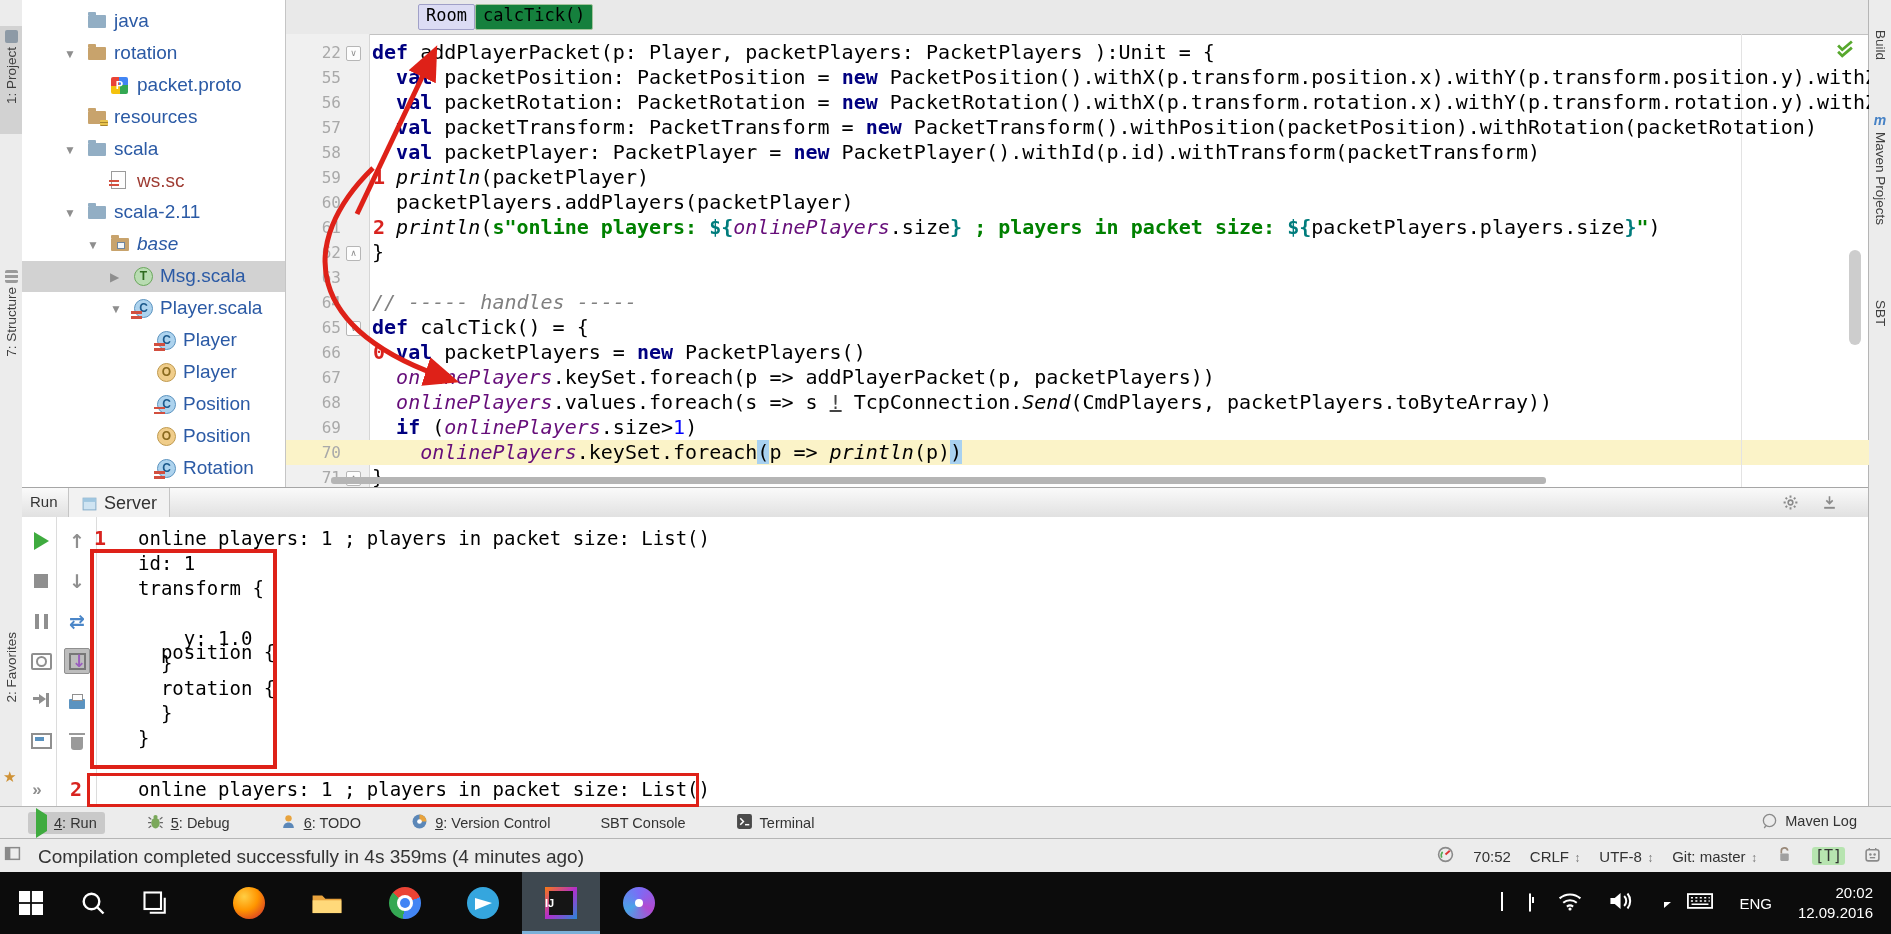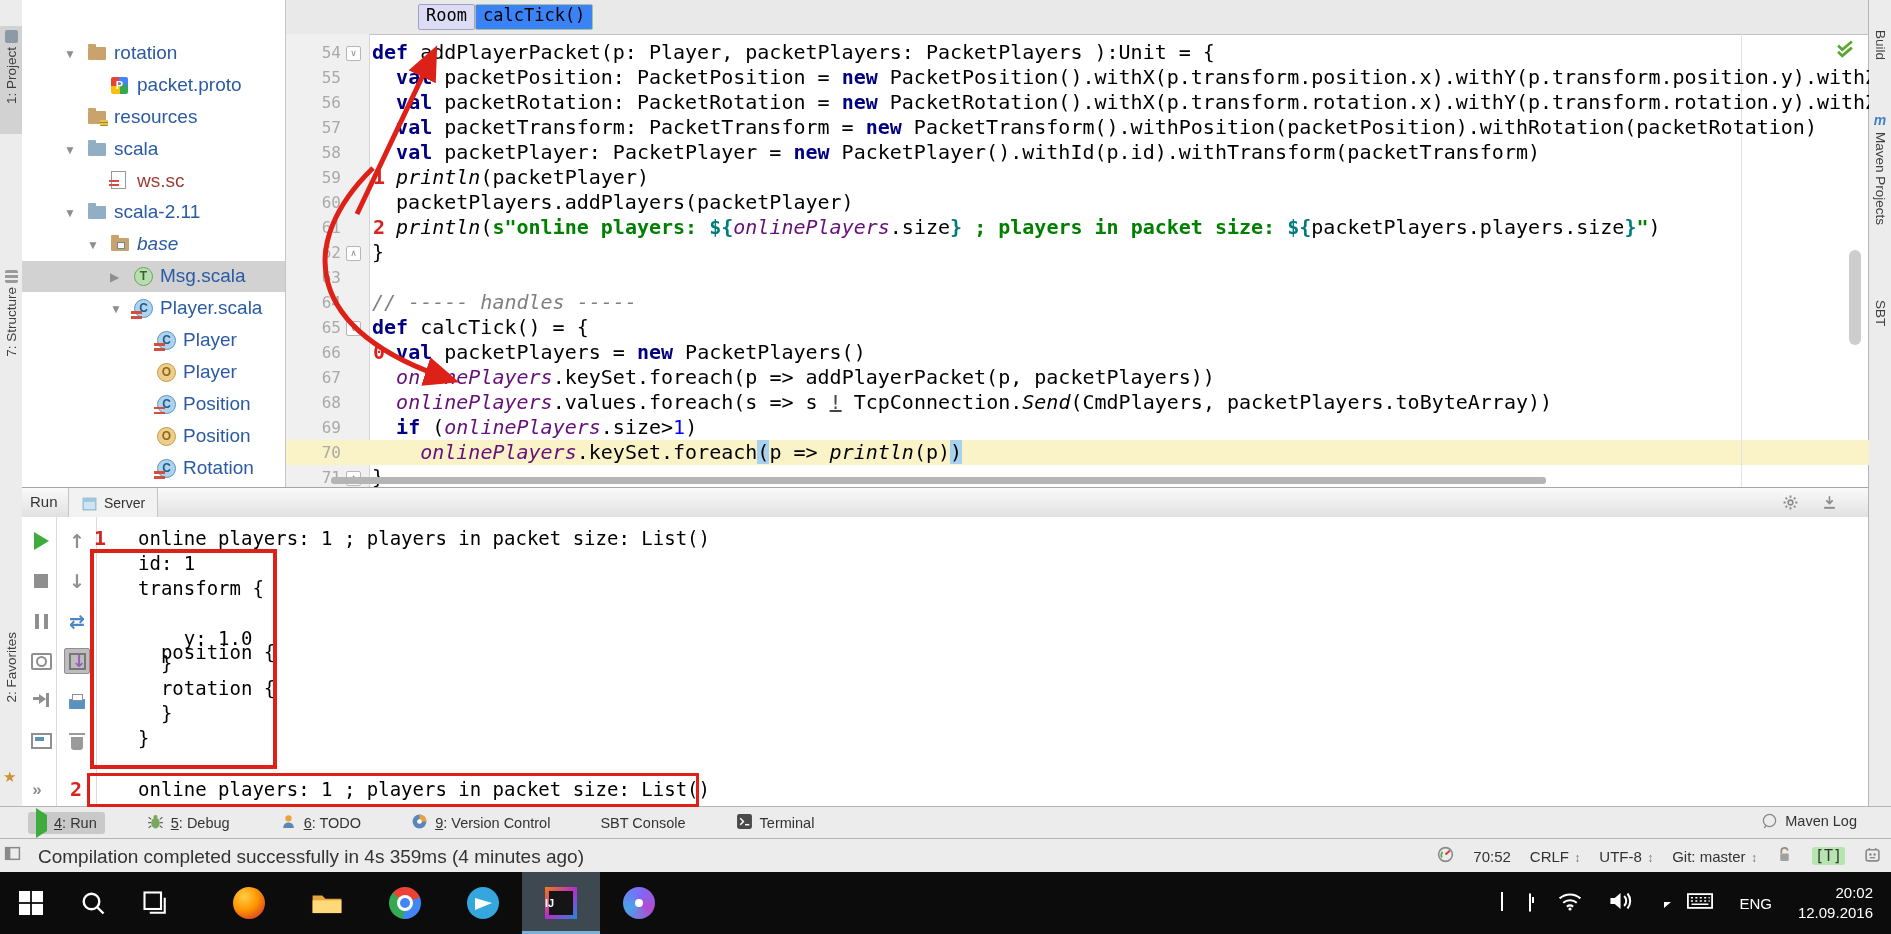--- a/index.html
+++ b/index.html
@@ -39,21 +39,21 @@
   .ball.t{background:#b9dcb2;border:1px solid #6aa85c;color:#2e6b1e;}
   .ball.c{background:#add3ee;border:1px solid #5b93c0;color:#1d5a8c;}
   .ball.c::after{content:"";position:absolute;left:-4px;bottom:-2px;width:11px;height:8px;
        background:repeating-linear-gradient(#d24f3f 0 2.5px,transparent 2.5px 5px);}
   .ball.o{background:#f0cd8a;border:1px solid #c09a4e;color:#8a6a1e;}
   
   #editor{position:absolute;left:285px;top:0;width:1583px;height:487px;background:#fff;overflow:hidden;border-left:1px solid #c5c5c5;}
   #tab-row{position:absolute;left:0;top:0;width:100%;height:34px;background:#e9e9e9;border-bottom:1px solid #c2c2c2;}
   .chip{position:absolute;top:4px;height:24px;line-height:24px;padding:0 7px;font:17px "DejaVu Sans Mono",monospace;color:#000;border-radius:2px;}
   .chip.room{background:#dcdcf4;border:1px solid #a0a0c8;}
-  .chip.calc{background:#3b82f6;border:1px solid #a3c39b;}
+  .chip.calc{background:#15803d;border:1px solid #a3c39b;}
   #gutter-bg{position:absolute;left:0;top:34px;width:83px;height:453px;background:#f0f0f0;border-right:1px solid #d6d6d6;z-index:0;}
   #caret-line{position:absolute;left:0;width:100%;height:25px;background:#fbf3c8;z-index:1;}
   #margin-guide{position:absolute;left:1455px;top:34px;width:1px;height:453px;background:#e3e3e3;z-index:1;}
   .lnum{position:absolute;left:0;width:55px;height:25px;text-align:right;color:#a9a9a9;
         font:16px/25px "DejaVu Sans Mono",monospace;z-index:2;}
   .foldm{position:absolute;left:60px;width:13px;height:13px;border:1px solid #b6b6b6;background:#fdfdfd;border-radius:2px;
          color:#8e8e8e;font:9px/12px "Liberation Sans",sans-serif;text-align:center;z-index:2;}
   .crow{position:absolute;left:86px;height:25px;white-space:pre;font:20px/25px "DejaVu Sans Mono",monospace;color:#000;z-index:2;}
   .tok-kw{color:#000080;font-weight:bold;}
   .tok-str{color:#008000;font-weight:bold;}
@@ -67,21 +67,21 @@
   .red-num{position:absolute;left:87px;height:25px;color:#d8231f;font:bold 20px/25px "DejaVu Sans Mono",monospace;z-index:4;}
   #annot-svg{position:absolute;left:0;top:0;width:1583px;height:487px;z-index:5;pointer-events:none;}
   #editor-check{position:absolute;left:1548px;top:38px;z-index:3;}
   #edit-vscroll{position:absolute;left:1563px;top:250px;width:12px;height:95px;background:#cdcdcd;border-radius:6px;z-index:6;}
   #edit-hscroll{position:absolute;left:45px;top:477px;width:1215px;height:7px;background:#b5b5b5;border-radius:3px;z-index:6;}
   
   #run-header{position:absolute;left:22px;top:487px;width:1846px;height:30px;background:linear-gradient(#fafafa,#e0e0e0);
               border-top:1px solid #a6a6a6;border-bottom:1px solid #c9c9c9;}
   #run-title{position:absolute;left:8px;top:5px;font-size:15px;color:#333;}
   #server-tab{position:absolute;left:46px;top:0;height:30px;display:flex;align-items:center;gap:6px;padding:0 12px;
-              background:#f2f2f2;border-left:1px solid #c5c5c5;border-right:1px solid #c5c5c5;font-size:14px;color:#333;}
+              background:#f2f2f2;border-left:1px solid #c5c5c5;border-right:1px solid #c5c5c5;font-size:18px;color:#333;}
   #run-hicons{position:absolute;right:30px;top:6px;display:flex;gap:22px;}
   #console-area{position:absolute;left:22px;top:517px;width:1846px;height:289px;background:#fff;overflow:hidden;}
   .vsep{position:absolute;top:517px;width:1px;height:289px;background:#dcdcdc;z-index:3;}
   .rt-slot{position:absolute;width:30px;height:30px;display:flex;align-items:center;justify-content:center;z-index:3;}
   .tri-right{width:0;height:0;border-left:15px solid #3fab3f;border-top:9px solid transparent;border-bottom:9px solid transparent;}
   .i-stop{width:14px;height:14px;background:#8f8f8f;}
   .i-pause{width:5px;height:15px;border-left:4px solid #8f8f8f;border-right:4px solid #8f8f8f;}
   .i-cam{width:17px;height:13px;border:2px solid #8f8f8f;border-radius:2px;position:relative;}
   .i-cam::after{content:"";position:absolute;left:3px;top:1px;width:7px;height:7px;border:2px solid #8f8f8f;border-radius:50%;}
   .i-login{width:16px;height:14px;position:relative;}
@@ -158,20 +158,24 @@
       </div>
       <div class="vlabel" style="top: 266px; height: 136px;">
         <i class="strip-ico structure"></i>
         <span class="vtext">7: Structure</span>
       </div>
       <div class="vlabel" style="top: 628px; height: 132px;">
         <span class="vtext">2: Favorites</span>
       </div>
     </div>
   <div id="tree-panel">
+      <div class="trow" style="top: 6px;">
+        <span class="ticon" style="left: 66px;"><i class="fold-i fb"></i></span>
+        <span class="tlabel" style="left: 92px;">java</span>
+      </div>
       <div class="trow" style="top: 37.9px;">
         <span class="tarrow" style="left: 42px;">▼</span>
         <span class="ticon" style="left: 66px;"><i class="fold-i ft"></i></span>
         <span class="tlabel" style="left: 92px;">rotation</span>
       </div>
       <div class="trow" style="top: 69.8px;">
         <span class="ticon" style="left: 89px;"><i class="proto-i">P</i></span>
         <span class="tlabel" style="left: 115px;">packet.proto</span>
       </div>
       <div class="trow" style="top: 101.7px;">
@@ -231,21 +235,21 @@
 
   <div id="editor">
     <div id="tab-row">
         <span class="chip room" style="left: 132px;">Room</span>
         <span class="chip calc" style="left: 189px;">calcTick()</span>
       </div>
     <div id="gutter-bg"></div>
     <div id="caret-line" style="display: block; top: 440px;"></div>
     <div id="margin-guide"></div>
     <div id="code-layer">
-        <div class="lnum" style="top: 40px;">54</div>
+        <div class="lnum" style="top: 40px;">22</div>
         <div class="foldm" style="top: 46px;">∨</div>
         <div class="crow" style="top: 40px;"><span class="tok-kw">def</span><span> addPlayerPacket(p: Player, packetPlayers: PacketPlayers ):Unit = {</span></div>
         <div class="lnum" style="top: 65px;">55</div>
         <div class="crow" style="top: 65px;"><span>  </span><span class="tok-kw">val</span><span> packetPosition: PacketPosition = </span><span class="tok-kw">new</span><span> PacketPosition().withX(p.transform.position.x).withY(p.transform.position.y).withZ(p.transform.position.z)</span></div>
         <div class="lnum" style="top: 90px;">56</div>
         <div class="crow" style="top: 90px;"><span>  </span><span class="tok-kw">val</span><span> packetRotation: PacketRotation = </span><span class="tok-kw">new</span><span> PacketRotation().withX(p.transform.rotation.x).withY(p.transform.rotation.y).withZ(p.transform.rotation.z)</span></div>
         <div class="lnum" style="top: 115px;">57</div>
         <div class="crow" style="top: 115px;"><span>  </span><span class="tok-kw">val</span><span> packetTransform: PacketTransform = </span><span class="tok-kw">new</span><span> PacketTransform().withPosition(packetPosition).withRotation(packetRotation)</span></div>
         <div class="lnum" style="top: 140px;">58</div>
         <div class="crow" style="top: 140px;"><span>  </span><span class="tok-kw">val</span><span> packetPlayer: PacketPlayer = </span><span class="tok-kw">new</span><span> PacketPlayer().withId(p.id).withTransform(packetTransform)</span></div>

